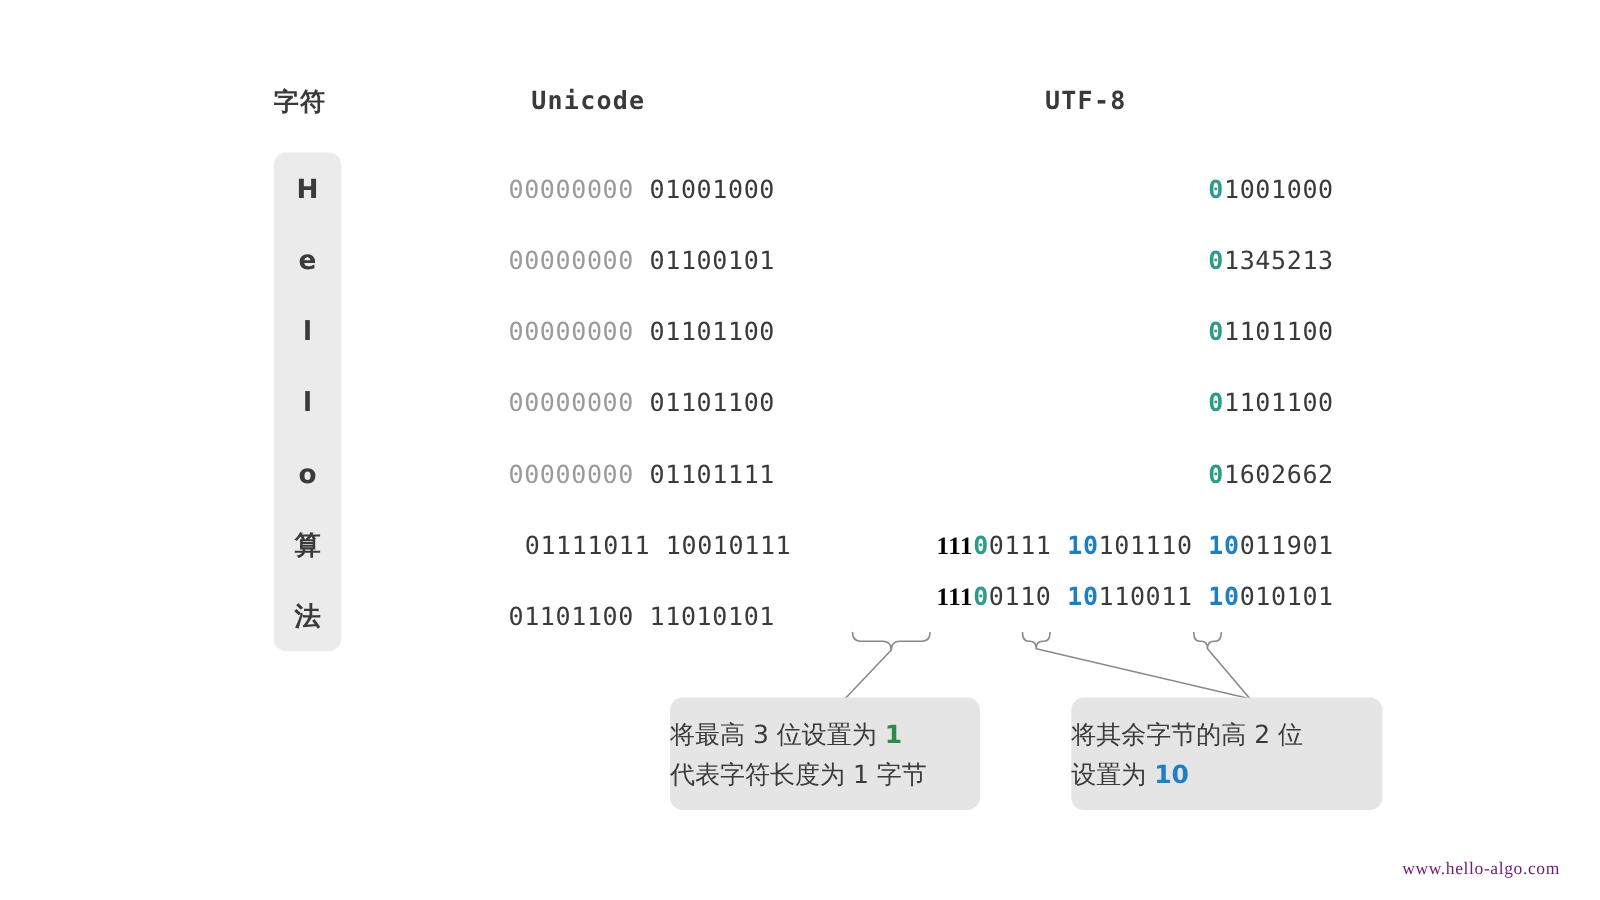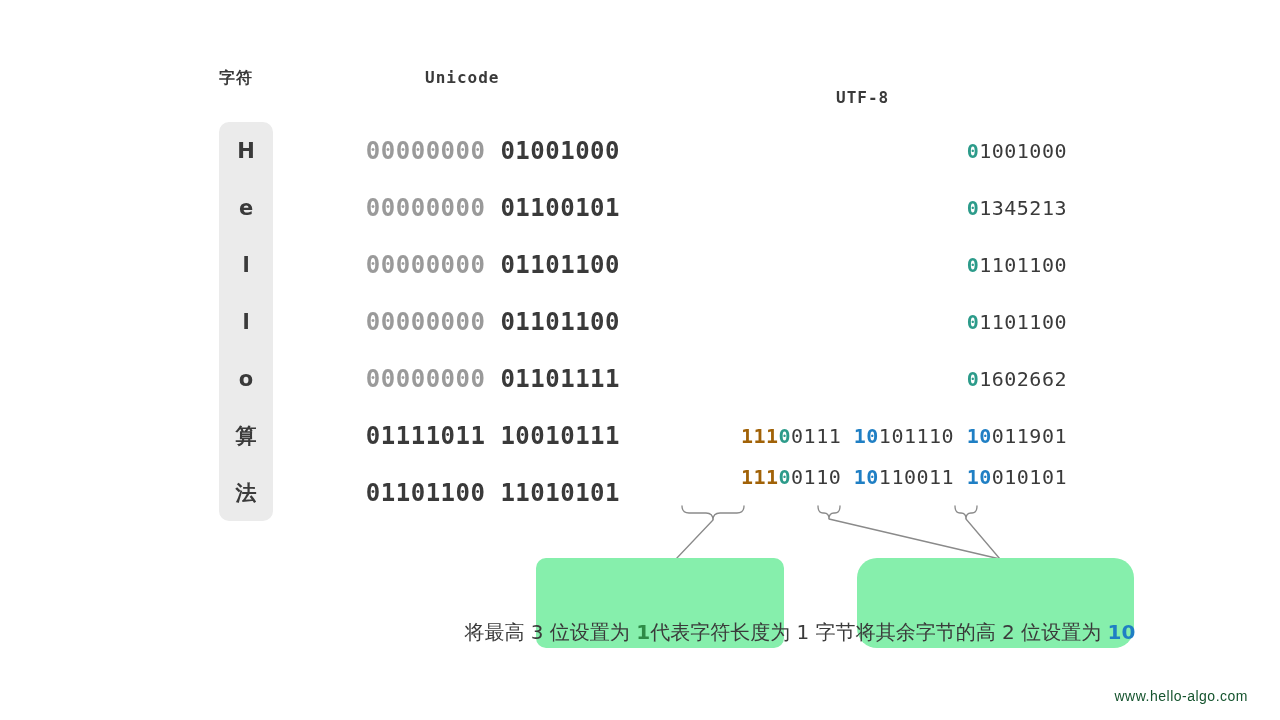--- a/index.html
+++ b/index.html
@@ -18,40 +18,39 @@
     position: relative;
     width: 1280px;
     height: 720px;
   }
 
   
   .col-header {
     position: absolute;
     font-family: "DejaVu Sans Mono", "Liberation Mono", monospace;
     font-weight: bold;
-    font-size: 16px;
+    font-size: 20px;
     color: #3a3a3a;
     white-space: nowrap;
   }
   .header-char {
     left: 219px;
     top: 68px;
     font-family: "DejaVu Sans", "Liberation Sans", sans-serif;
     letter-spacing: 1px;
   }
   .header-unicode {
     left: 425px;
     top: 68px;
     letter-spacing: 1px;
   }
   .header-utf8 {
     left: 836px;
     top: 68px;
     letter-spacing: 1px;
-    margin-top: 20px;
   }
 
   
   .char-box {
     position: absolute;
     left: 219px;
     top: 122px;
     width: 54px;
     height: 399px;
     background: #ebebeb;
@@ -72,83 +71,82 @@
 
   
   .uni-row {
     position: absolute;
     left: 0;
     width: 620px;
     height: 26px;
     line-height: 26px;
     text-align: right;
     font-family: "DejaVu Sans Mono", "Liberation Mono", monospace;
-    font-size: 24px;
+    font-size: 20px;
     letter-spacing: 0.5px;
     white-space: pre;
-    font-weight: bold;
   }
   .b-dim  { color: #9a9a9a; }
   .b-dark { color: #3a3a3a; }
 
   
   .utf-row {
     position: absolute;
     left: 0;
     width: 1067px;
     height: 26px;
     line-height: 26px;
     text-align: right;
     font-family: "DejaVu Sans Mono", "Liberation Mono", monospace;
     font-size: 20px;
     letter-spacing: 0.5px;
     white-space: pre;
   }
-  .b-green { color: #a16207; font-weight: bold; }
+  .b-green { color: #000000; font-weight: bold; font-family: Liberation Serif, serif; }
   .b-teal  { color: #2c9b8a; font-weight: bold; }
   .b-blue  { color: #1f7fc4; font-weight: bold; }
 
   
   #connectors {
     position: absolute;
     left: 0;
     top: 0;
     width: 1280px;
     height: 720px;
     pointer-events: none;
   }
 
   
   .callout {
     position: absolute;
-    background: #86efac;
+    background: #e5e5e5;
     border-radius: 10px;
     display: flex;
-    flex-direction: row;
-    align-items: flex-end;
+    flex-direction: column;
+    align-items: flex-start;
     justify-content: center;
     font-family: "DejaVu Sans", "Liberation Sans", sans-serif;
     font-size: 20px;
     color: #3a3a3a;
     line-height: 32px;
   }
   .callout-1 { left: 536px; top: 558px; width: 248px; height: 90px; }
-  .callout-2 { left: 857px; top: 558px; width: 277px; height: 90px; border-radius: 20px; }
+  .callout-2 { left: 857px; top: 558px; width: 249px; height: 90px; }
   .callout .line { white-space: pre; }
   .hl-green { color: #2e8b47; font-weight: bold; }
   .hl-blue  { color: #1f7fc4; font-weight: bold; }
 
   
   .watermark {
     position: absolute;
     right: 32px;
     bottom: 16px;
-    font-family: Liberation Sans, sans-serif;
+    font-family: Liberation Serif, serif;
     font-size: 14px;
-    color: #14532d;
+    color: #701a75;
     letter-spacing: 0.5px;
   }
 </style>
 </head>
 <body>
 
 <div id="stage">
 
   <div class="col-header header-char">字符</div>
   <div class="col-header header-unicode">Unicode</div>
@@ -166,21 +164,21 @@
       <div class="char-cell" style="top: 253px;">l</div>
       <div class="uni-row" style="top: 252px;"><span class="b-dim">00000000</span><span class="b-dim"> </span><span class="b-dark">01101100</span></div>
       <div class="utf-row" style="top: 252px;"><span class="b-teal">0</span><span class="b-dark">1101100</span></div>
       <div class="char-cell" style="top: 310px;">l</div>
       <div class="uni-row" style="top: 309px;"><span class="b-dim">00000000</span><span class="b-dim"> </span><span class="b-dark">01101100</span></div>
       <div class="utf-row" style="top: 309px;"><span class="b-teal">0</span><span class="b-dark">1101100</span></div>
       <div class="char-cell" style="top: 367px;">o</div>
       <div class="uni-row" style="top: 366px;"><span class="b-dim">00000000</span><span class="b-dim"> </span><span class="b-dark">01101111</span></div>
       <div class="utf-row" style="top: 366px;"><span class="b-teal">0</span><span class="b-dark">1602662</span></div>
       <div class="char-cell" style="top: 424px;">算</div>
-      <div class="uni-row" style="top: 423px;"><span class="b-dark">01111011</span><span class="b-dark"> </span><span class="b-dark">10010111</span></div>
+      <div class="uni-row" style="top: 423px; padding-left: 13px;"><span class="b-dark">01111011</span><span class="b-dark"> </span><span class="b-dark">10010111</span></div>
       <div class="utf-row" style="top: 423px;"><span class="b-green">111</span><span class="b-teal">0</span><span class="b-dark">0111</span><span class="b-dark"> </span><span class="b-blue">10</span><span class="b-dark">101110</span><span class="b-dark"> </span><span class="b-blue">10</span><span class="b-dark">011901</span></div>
       <div class="char-cell" style="top: 481px;">法</div>
       <div class="uni-row" style="top: 480px;"><span class="b-dark">01101100</span><span class="b-dark"> </span><span class="b-dark">11010101</span></div>
       <div class="utf-row" style="top: 464px;"><span class="b-green">111</span><span class="b-teal">0</span><span class="b-dark">0110</span><span class="b-dark"> </span><span class="b-blue">10</span><span class="b-dark">110011</span><span class="b-dark"> </span><span class="b-blue">10</span><span class="b-dark">010101</span></div>
     </div>
 
   <svg id="connectors" viewBox="0 0 1280 720" xmlns="http://www.w3.org/2000/svg">
     <g fill="none" stroke="#8a8a8a" stroke-width="1.3" stroke-linecap="round">
 
       <path d="M682,506 q0,7 7,7 h17 q7,0 7,7 q0,-7 7,-7 h17 q7,0 7,-7"></path>

